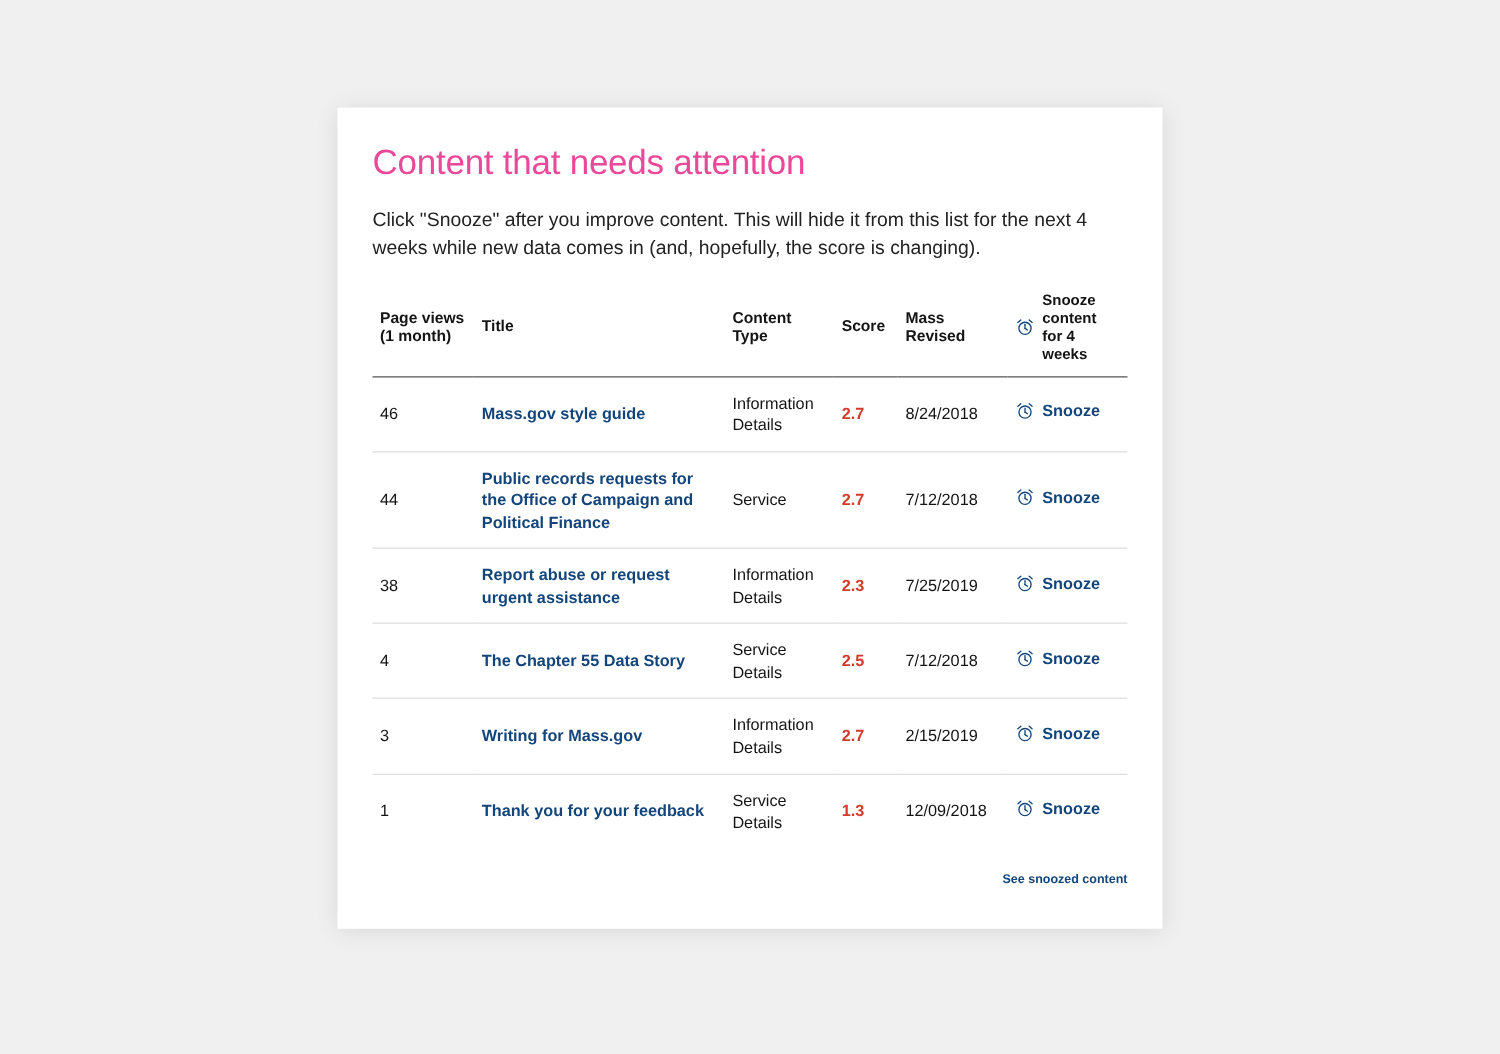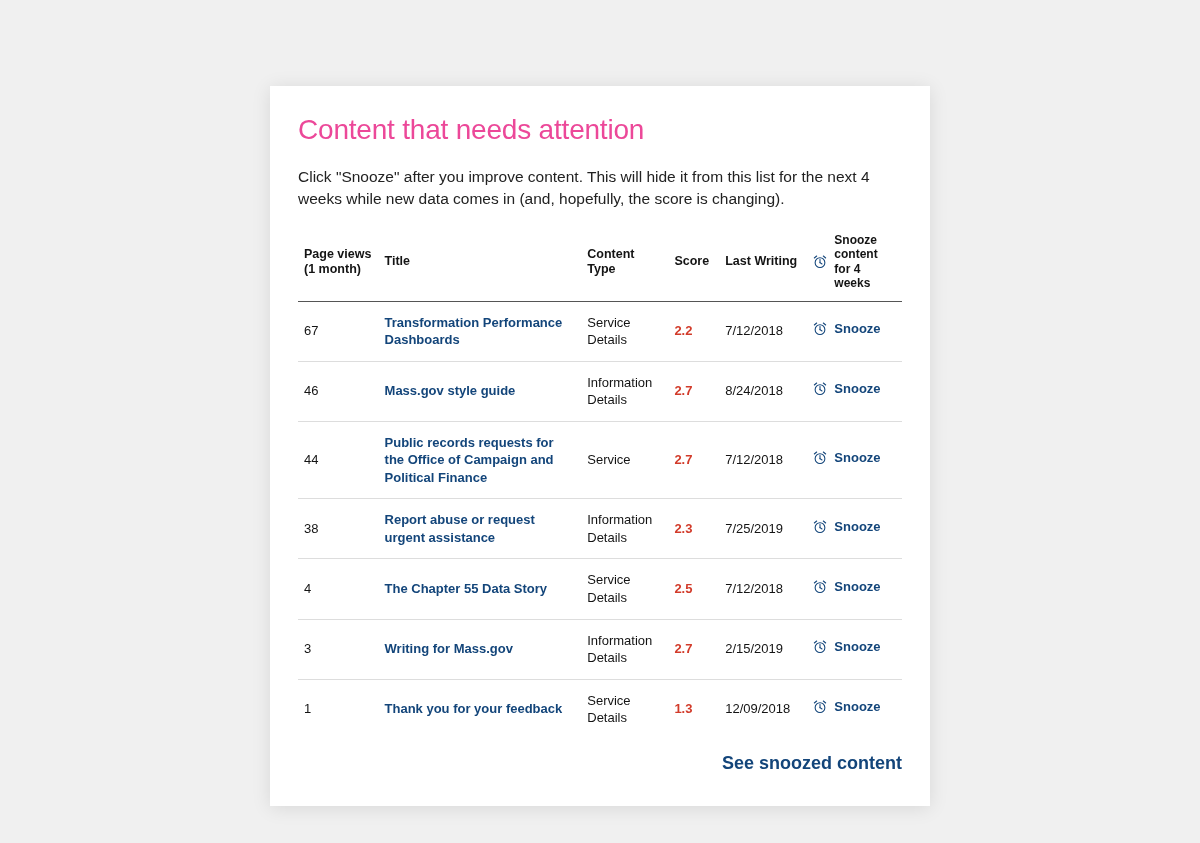--- a/index.html
+++ b/index.html
@@ -99,21 +99,21 @@
     line-height: 1.2;
   }
 
   .footer-link-row {
     text-align: right;
     margin-top: 14px;
   }
   .footer-link {
     color: #13457a;
     font-weight: 700;
-    font-size: 18px;
+    font-size: 10px;
     cursor: pointer;
   }
 </style>
 </head>
 <body>
 
 <svg width="0" height="0" style="position:absolute">
   <symbol id="alarm" viewBox="0 0 24 24">
     <circle cx="12" cy="13" r="7.3" fill="none" stroke="#13457a" stroke-width="1.6"></circle>
     <line x1="12" y1="8.2" x2="12" y2="13" stroke="#13457a" stroke-width="1.6" stroke-linecap="round"></line>
@@ -131,46 +131,33 @@
   <p class="intro">Click "Snooze" after you improve content. This will hide it from this list for the next 4 weeks while new data comes in (and, hopefully, the score is changing).</p>
 
   <table class="content">
     <thead>
       <tr>
         <th class="col-views">Page views
 (1 month)</th>
         <th class="col-title">Title</th>
         <th class="col-type">Content Type</th>
         <th class="col-score">Score</th>
-        <th class="col-date">Last Writing</th>
+        <th class="col-date">Mass Revised</th>
         <th class="col-snooze">
           <span class="header-snooze">
             <svg class="bell-icon">
                 <use href="#alarm"></use>
               </svg>
             <span class="header-snooze-text">Snooze content for 4 weeks</span>
           </span>
         </th>
       </tr>
     </thead>
     <tbody id="rows-body">
         <tr>
-          <td class="col-views">67</td>
-          <td class="col-title"><span class="title-link">Transformation Performance Dashboards</span></td>
-          <td class="col-type">Service Details</td>
-          <td class="col-score"><span class="score">2.2</span></td>
-          <td class="col-date">7/12/2018</td>
-          <td class="col-snooze"><button class="snooze-btn">
-              <svg class="bell-icon">
-                <use href="#alarm"></use>
-              </svg>
-              <span>Snooze</span>
-            </button></td>
-        </tr>
-        <tr>
           <td class="col-views">46</td>
           <td class="col-title"><span class="title-link">Mass.gov style guide</span></td>
           <td class="col-type">Information Details</td>
           <td class="col-score"><span class="score">2.7</span></td>
           <td class="col-date">8/24/2018</td>
           <td class="col-snooze"><button class="snooze-btn">
               <svg class="bell-icon">
                 <use href="#alarm"></use>
               </svg>
               <span>Snooze</span>

